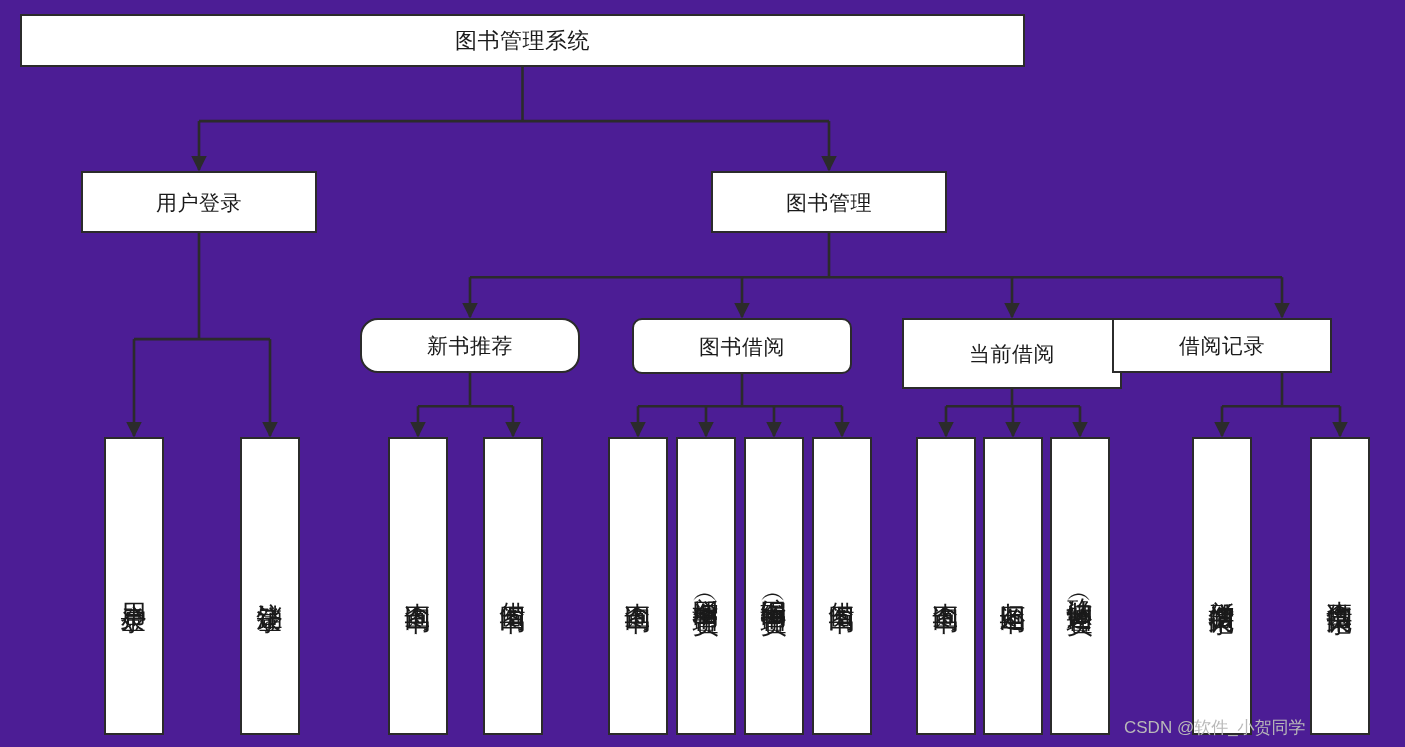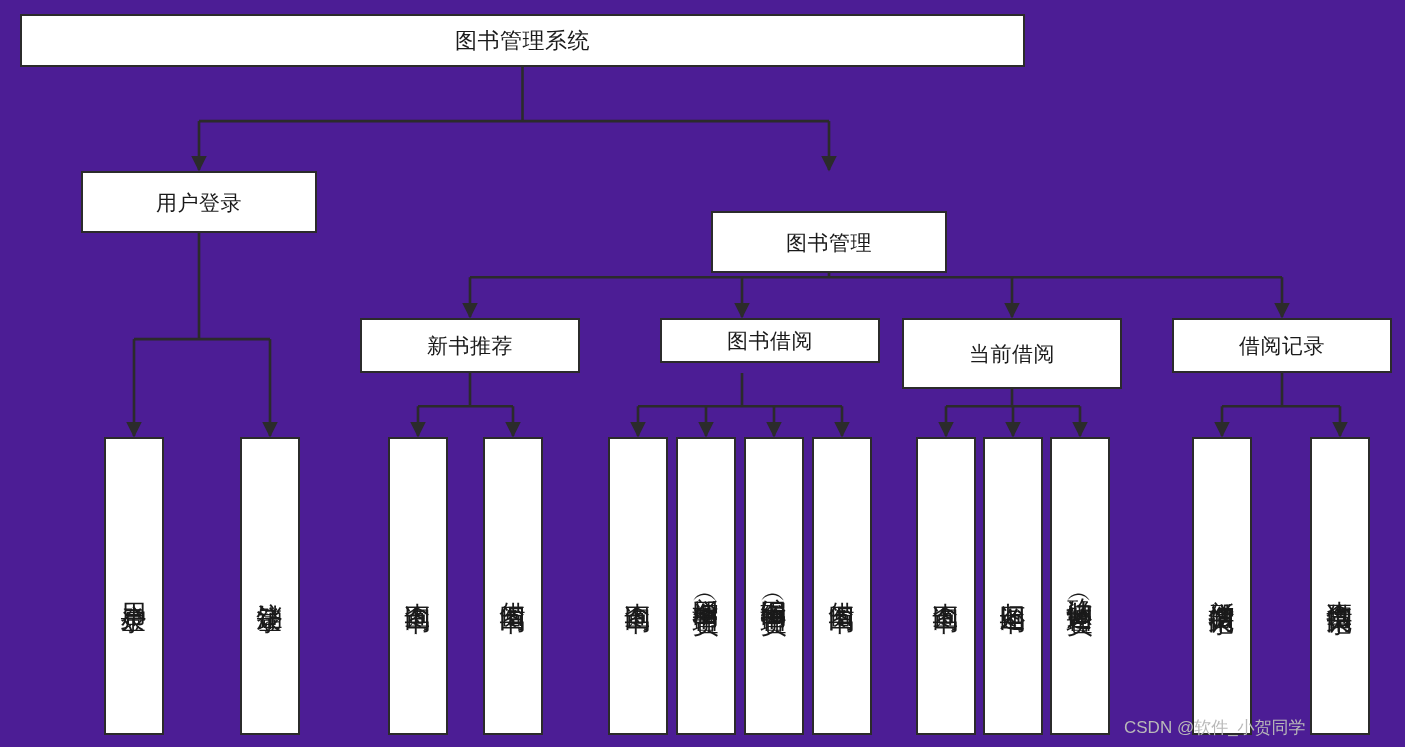--- a/index.html
+++ b/index.html
@@ -117,33 +117,33 @@
       </g>
   </svg>
 
   <div id="node-layer">
       <div class="node horiz root" style="left: 20px; top: 14px; width: 1005px; height: 53px;">
         <span class="label">图书管理系统</span>
       </div>
       <div class="node horiz" style="left: 81px; top: 171px; width: 236px; height: 62px;">
         <span class="label">用户登录</span>
       </div>
-      <div class="node horiz" style="left: 711px; top: 171px; width: 236px; height: 62px; margin-top: 40px;">
+      <div class="node horiz" style="left: 711px; top: 171px; width: 236px; height: 62px;">
         <span class="label">图书管理</span>
       </div>
-      <div class="node horiz" style="left: 360px; top: 318px; width: 220px; height: 55px;">
+      <div class="node horiz" style="left: 360px; top: 318px; width: 220px; height: 55px; border-radius: 18px;">
         <span class="label">新书推荐</span>
       </div>
-      <div class="node horiz" style="left: 660px; top: 318px; width: 220px; height: 45px;">
+      <div class="node horiz" style="left: 632px; top: 318px; width: 220px; height: 56px; border-radius: 10px;">
         <span class="label">图书借阅</span>
       </div>
       <div class="node horiz" style="left: 902px; top: 318px; width: 220px; height: 71px;">
         <span class="label">当前借阅</span>
       </div>
-      <div class="node horiz" style="left: 1172px; top: 318px; width: 220px; height: 55px;">
+      <div class="node horiz" style="left: 1112px; top: 318px; width: 220px; height: 55px;">
         <span class="label">借阅记录</span>
       </div>
       <div class="node vert" style="left: 104px; top: 437px; width: 60px; height: 298px;">
         <span class="label">用户登录</span>
       </div>
       <div class="node vert" style="left: 240px; top: 437px; width: 60px; height: 298px;">
         <span class="label">注销登录</span>
       </div>
       <div class="node vert" style="left: 388px; top: 437px; width: 60px; height: 298px;">
         <span class="label">查询图书</span>

